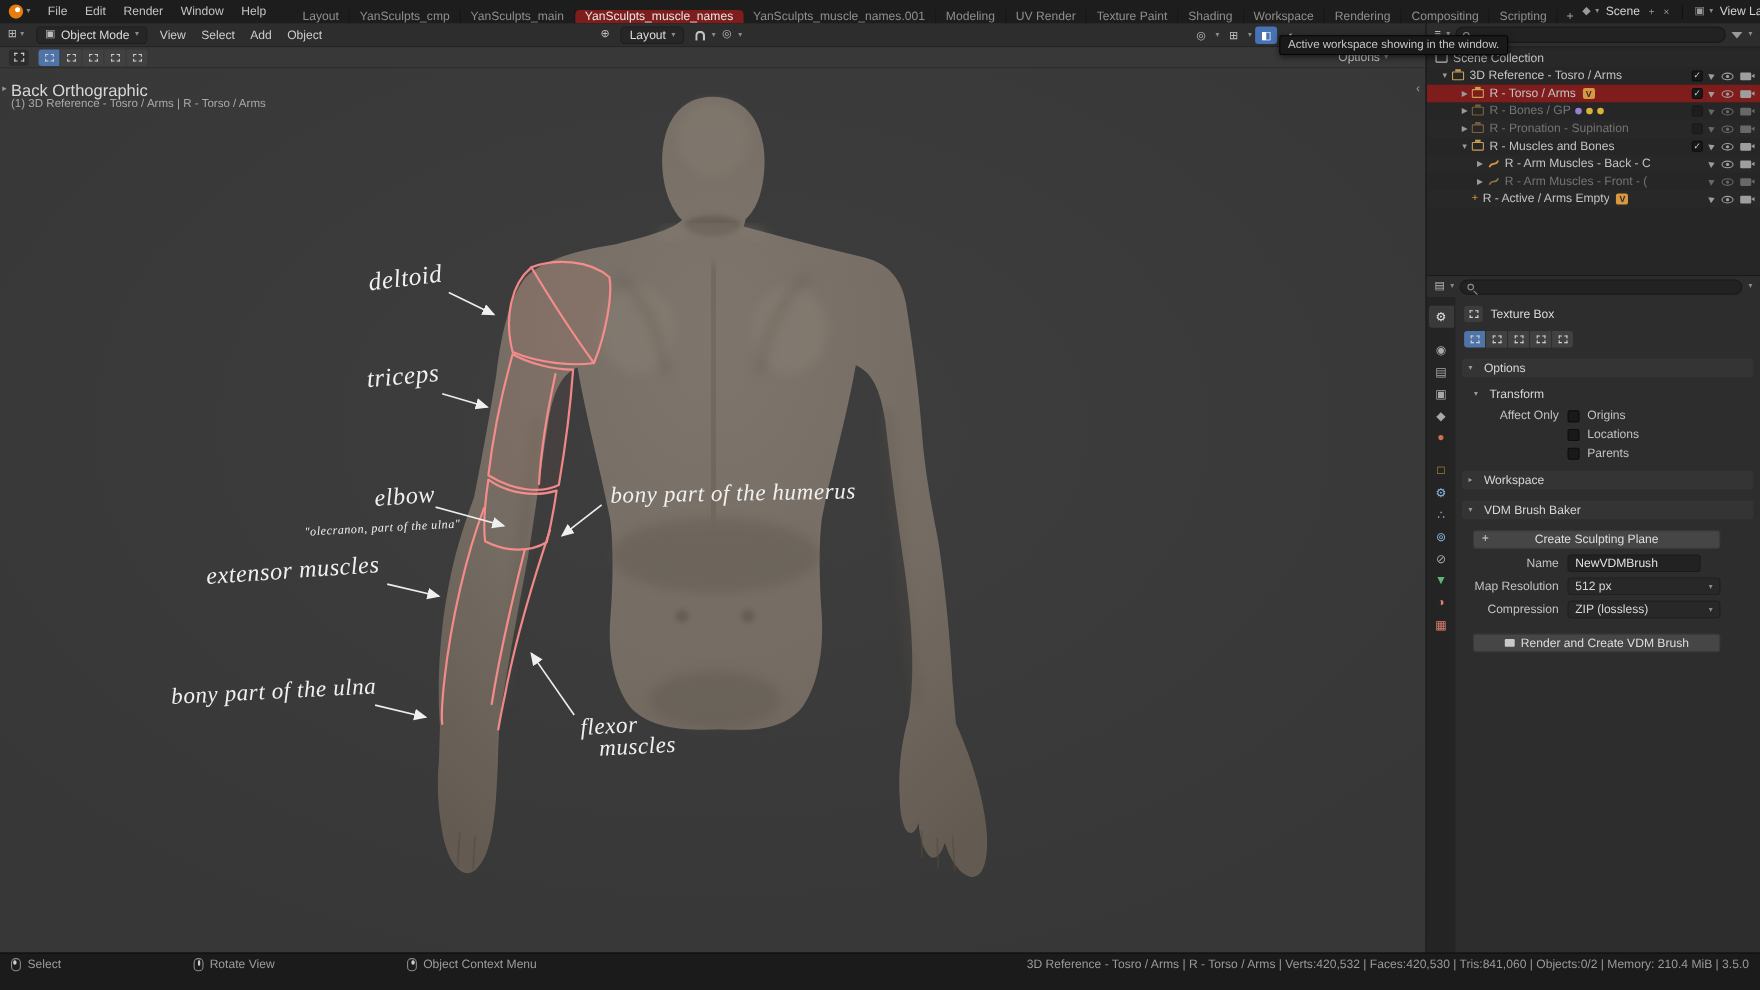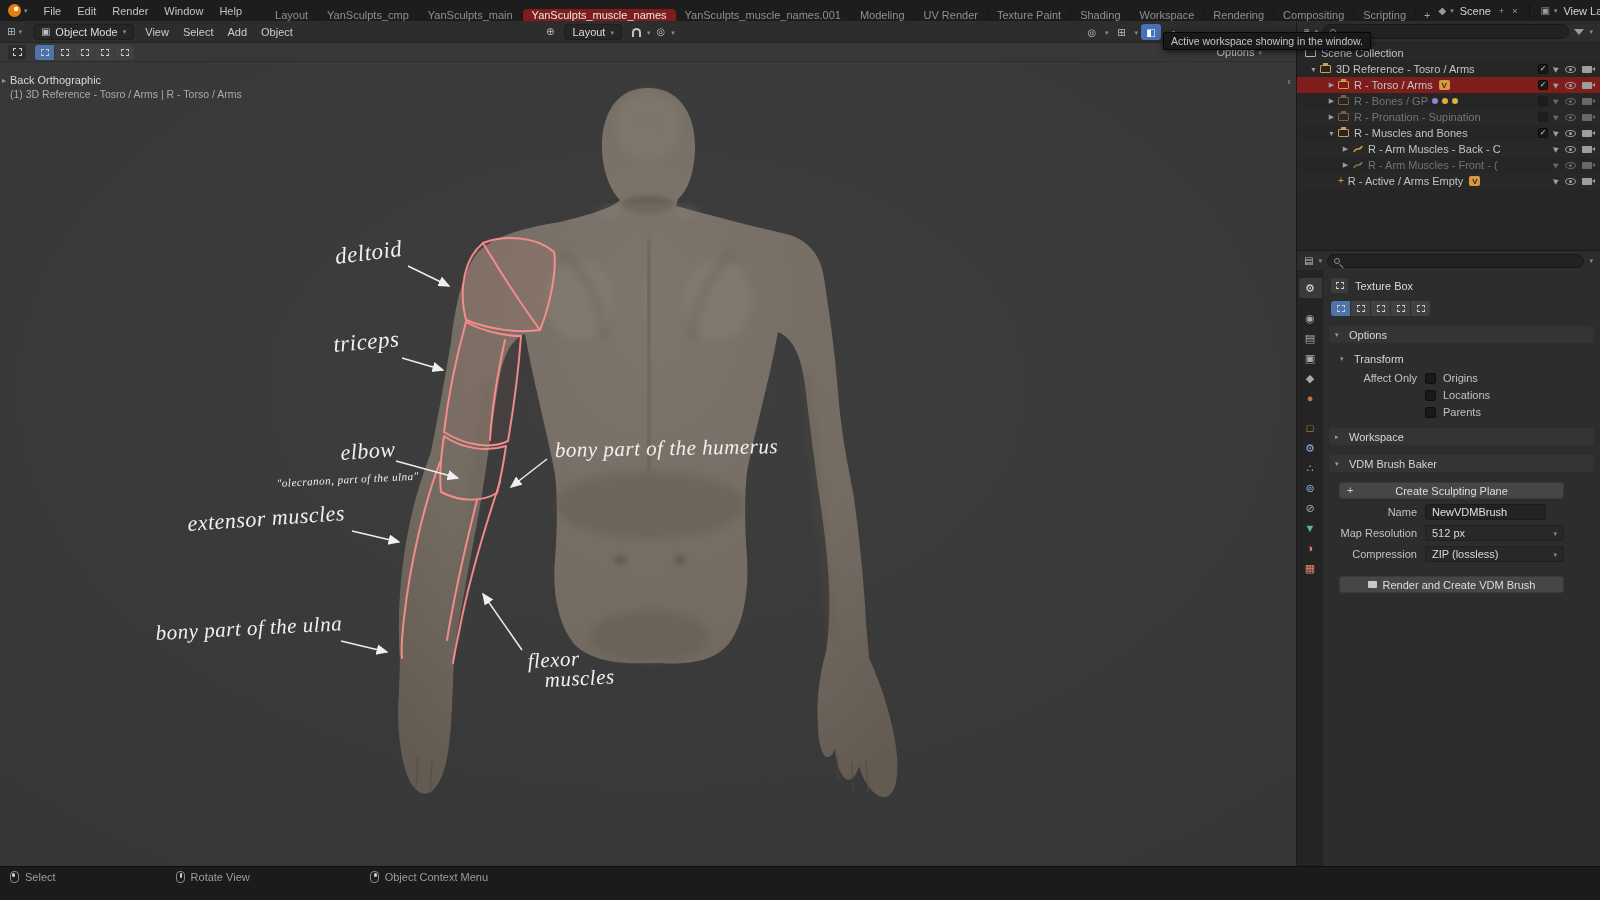--- a/index.html
+++ b/index.html
@@ -61,21 +61,21 @@
   .dash-sq{width:9px;height:8px;border:1px dashed #cfcfcf}
   .dash-sq.s{width:8px;height:7px}
   .t-modes{display:flex;gap:1px}
   .t-mode{width:19px;height:15px;background:#414141;display:flex;align-items:center;justify-content:center}
   .t-mode:first-child{border-radius:3px 0 0 3px}
   .t-mode:last-child{border-radius:0 3px 3px 0}
   .t-mode.on{background:#4e74aa}
   .t-spacer{flex:1}
   .t-options{display:flex;align-items:center;gap:4px;color:#c9c9c9;padding-right:26px}
   .tstrip,.t-options{font-size:11px}
-  .vp-label1{position:absolute;left:10px;top:31px;font-size:11px;color:#d8d8d8}
+  .vp-label1{position:absolute;left:10px;top:31px;font-size:15px;color:#d8d8d8}
   .vp-label2{position:absolute;left:10px;top:45px;font-size:10.5px;color:#a9a9a9}
   .vp-tb-toggle{position:absolute;left:2px;top:33px;font-size:8px;color:#9a9a9a}
   .vp-sb-toggle{position:absolute;right:5px;top:32px;font-size:11px;color:#9a9a9a}
   .ann text{fill:#f0f0f0;font-family:"Liberation Serif","DejaVu Serif",serif;font-style:italic;letter-spacing:.5px}
 
   
   .outliner{position:absolute;left:1296px;top:43px;width:304px;height:207px;background:#262626;
     border-left:1px solid #191919;padding-top:2px;font-size:11px;overflow:hidden}
   .ol-row{height:16px;display:flex;align-items:center;color:#c3c3c3;padding-right:5px;white-space:nowrap}
   .ol-row:nth-child(odd){background:#282828}
@@ -615,17 +615,18 @@
       <span>Select</span>
     </div>
     <div class="km">
       <span class="mouse m"></span>
       <span>Rotate View</span>
     </div>
     <div class="km">
       <span class="mouse r"></span>
       <span>Object Context Menu</span>
     </div>
+    <div class="stats">3D Reference - Tosro / Arms | R - Torso / Arms | Verts:420,532 | Faces:420,530 | Tris:841,060 | Objects:0/2 | Memory: 210.4 MiB | 3.5.0</div>
   </div>
 
   <div class="tooltip">Active workspace showing in the window.</div>
 
 </div>
 
 </body></html>

